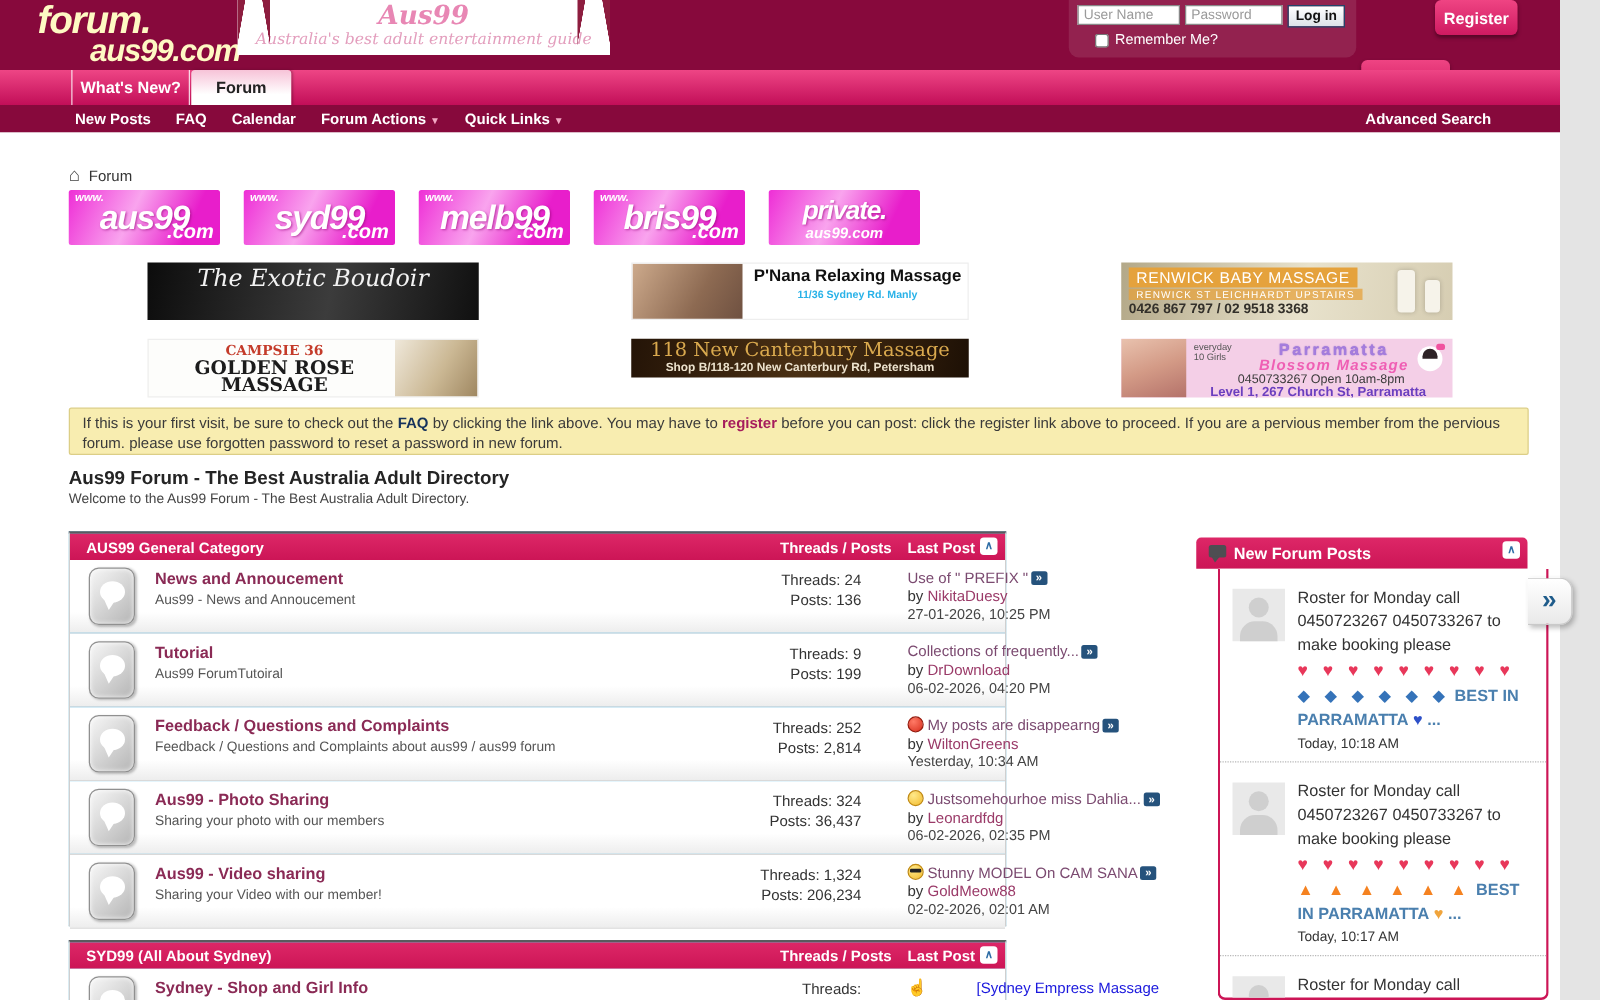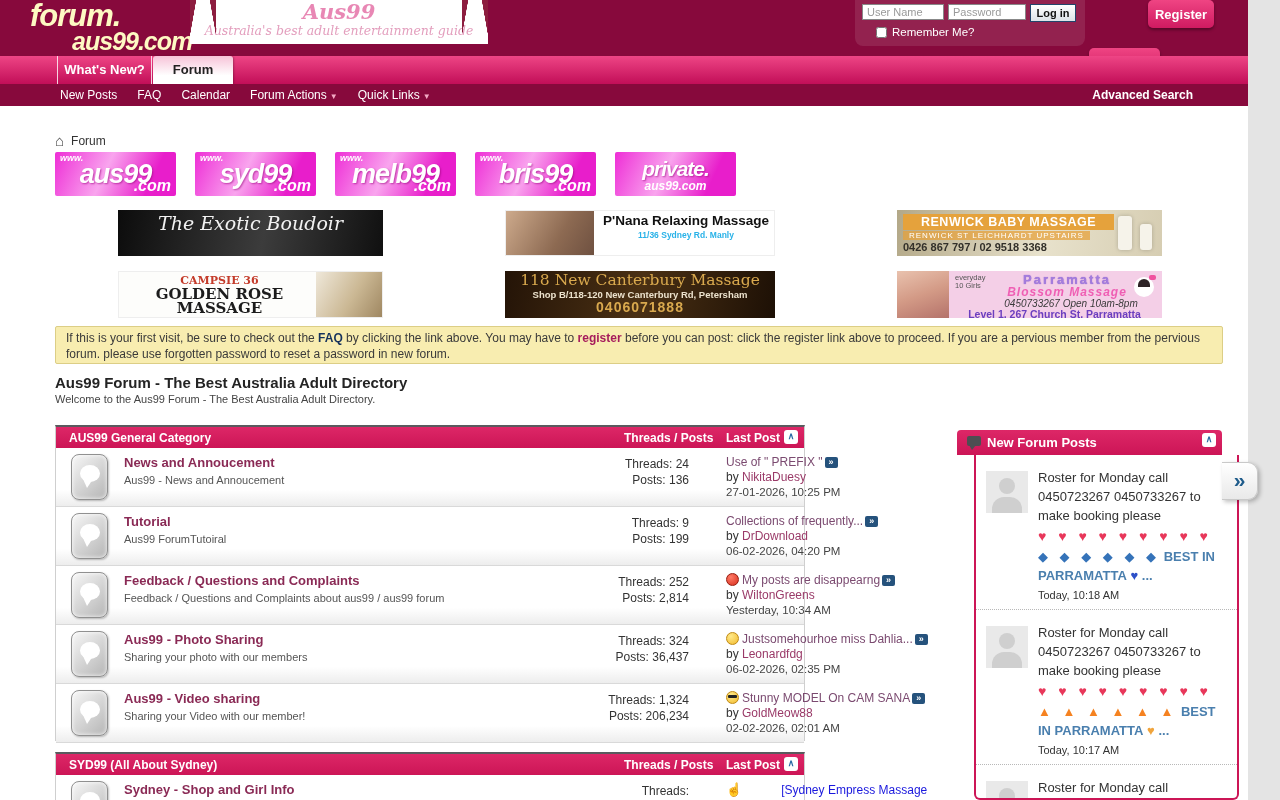--- a/index.html
+++ b/index.html
@@ -34,21 +34,21 @@
   .tab.active { left:153px; width:80px; color:#222; background:linear-gradient(#f7c3d8,#ffffff 70%); border-radius:3px 3px 0 0; box-shadow:1px 0 2px rgba(0,0,0,0.25); }
   .searchbox { position:absolute; left:1073px; top:60px; width:132px; height:18px; background:#fff; border:1px solid #a92c5e; border-radius:9px; }
   .search-divider { position:absolute; left:1214px; top:57px; width:1px; height:26px; background:rgba(255,255,255,0.7); }
   .search-btn { position:absolute; left:1220px; top:60px; width:22px; height:18px; background:transparent; border:none; cursor:pointer; }
   .mag { position:relative; display:inline-block; width:10px; height:10px; border:2px solid #fff; border-radius:50%; }
   .mag::after { content:""; position:absolute; left:8px; top:8px; width:6px; height:2px; background:#fff; transform:rotate(45deg); }
 
   
   .nav-strip { position:absolute; left:0; top:84px; width:1248px; height:22px; background:#87093c; }
   .nav-items { position:absolute; left:60px; top:0; height:22px; display:flex; gap:20px; align-items:center; }
-  .nav-item { color:#fff; font-size:12px; font-weight:normal; cursor:pointer; white-space:nowrap; }
+  .nav-item { color:#fff; font-size:12px; font-weight:bold; cursor:pointer; white-space:nowrap; }
   .caret { font-size:8px; color:#f3a8c4; margin-left:3px; }
   .adv-search { position:absolute; right:55px; top:4px; color:#fff; font-size:12px; font-weight:bold; cursor:pointer; }
 
   
   .content { position:absolute; left:0; top:106px; width:1248px; height:694px; background:#fff; }
   .crumb { position:absolute; left:55px; top:132px; font-size:12px; color:#333; display:flex; gap:7px; align-items:center; }
   .home-ico::before { content:"⌂"; font-size:15px; color:#444; font-weight:bold; }
 
   
   .tile { position:absolute; top:152px; width:121px; height:44px; border-radius:2px; cursor:pointer; overflow:hidden;
@@ -64,37 +64,37 @@
   .ad.exotic { left:118px; top:210px; width:265px; height:46px; background:linear-gradient(100deg,#0c0c0c,#3c3c3c 55%,#101010); color:#eee; text-align:center; }
   .ad.exotic .t { font-family:"DejaVu Serif", serif; font-style:italic; font-size:19px; line-height:26px; color:#f2f2f2; }
   .ad.exotic .a { font-family:"DejaVu Serif", serif; font-size:11px; color:#fff; }
   .ad.pnana { left:505px; top:210px; width:270px; height:46px; background:#fff; border:1px solid #eee; }
   .ad.pnana .photo { position:absolute; left:0; top:0; width:88px; height:46px; background:linear-gradient(120deg,#cdaa8c,#8d6a52 60%,#6e5040); }
   .ad.pnana .t { position:absolute; left:92px; top:2px; width:176px; text-align:center; font-size:13.5px; font-weight:bold; color:#111; }
   .ad.pnana .a { position:absolute; left:92px; top:19px; width:176px; text-align:center; font-size:8.5px; color:#29b2e8; font-weight:bold; }
   .ad.pnana .p { position:absolute; left:92px; top:44px; width:176px; text-align:center; font-size:13px; font-weight:bold; color:#d81f5e; }
   .ad.renwick { left:897px; top:210px; width:265px; height:46px; background:linear-gradient(100deg,#b3a888,#e8e2cc 55%,#d6cdb2); }
   .ad.renwick .candle { position:absolute; background:#f6f3ea; border-radius:3px; box-shadow:0 0 4px rgba(0,0,0,.2); }
-  .ad.renwick .t { position:absolute; left:6px; top:4px; padding:1px 18px; background:#e5a23c; color:#fff; font-weight:bold; font-size:12.5px; letter-spacing:.5px; }
+  .ad.renwick .t { position:absolute; left:6px; top:4px; padding:1px 6px; background:#e5a23c; color:#fff; font-weight:normal; font-size:12.5px; letter-spacing:.5px; }
   .ad.renwick .a { position:absolute; left:6px; top:21px; padding:0 6px; background:rgba(229,162,60,.75); color:#fff; font-size:8px; letter-spacing:1px; }
   .ad.renwick .p { position:absolute; left:6px; top:31px; font-size:11px; font-weight:bold; color:#33302a; }
   .ad.golden { left:118px; top:271px; width:265px; height:47px; background:#fdfdfb; border:1px solid #eee; text-align:center; }
   .ad.golden .photo { position:absolute; right:0; top:0; width:66px; height:47px; background:linear-gradient(120deg,#efe8da,#cbb894 55%,#9e8660); }
   .ad.golden .tag { font-family:"DejaVu Serif", serif; color:#c43b2a; font-size:11px; font-weight:bold; margin-top:2px; margin-right:62px; }
   .ad.golden .t { font-family:"DejaVu Serif", serif; color:#1c1c1c; font-size:15px; font-weight:bold; margin-right:62px; line-height:14px; }
-  .ad.canterbury { left:505px; top:271px; width:270px; height:47px; background:linear-gradient(100deg,#241407,#4a3014 50%,#1d1005); text-align:center; }
+  .ad.canterbury { left:505px; top:271px; width:270px; height:31px; background:linear-gradient(100deg,#241407,#4a3014 50%,#1d1005); text-align:center; }
   .ad.canterbury .t { font-family:"DejaVu Serif", serif; color:#d9a94e; font-size:15.5px; line-height:17px; margin-top:1px; }
   .ad.canterbury .a { color:#ece2cd; font-size:9.5px; font-weight:bold; line-height:11px; }
   .ad.canterbury .p { color:#d9a94e; font-size:14px; font-weight:bold; line-height:15px; letter-spacing:1px; }
   .ad.blossom { left:897px; top:271px; width:265px; height:47px; background:#f4cfe7; }
   .ad.blossom .photo { position:absolute; left:0; top:0; width:52px; height:47px; background:linear-gradient(160deg,#e9c2ae,#d39a86 50%,#b4726a); }
   .ad.blossom .tag { position:absolute; left:58px; top:3px; font-size:7.5px; color:#555; width:34px; line-height:8px; }
   .ad.blossom .t1 { position:absolute; left:95px; top:1px; width:150px; text-align:center; font-size:13px; font-weight:bold; color:#a47ddd; letter-spacing:2px; text-shadow:0 0 1px #7b51c9; }
   .ad.blossom .t2 { position:absolute; left:95px; top:14px; width:150px; text-align:center; font-size:12px; font-weight:bold; font-style:italic; color:#ef5fb4; letter-spacing:1px; }
-  .ad.blossom .p { position:absolute; left:84px; top:27px; width:180px; text-align:center; font-size:10px; color:#3a3a3a;font-style:italic; }
+  .ad.blossom .p { position:absolute; left:70px; top:27px; width:180px; text-align:center; font-size:10px; color:#3a3a3a; }
   .ad.blossom .a { position:absolute; left:55px; top:37px; width:205px; text-align:center; font-size:10.5px; color:#6b3fbf; font-weight:bold; }
   .ad.blossom .doll { position:absolute; right:8px; top:6px; width:20px; height:20px; border-radius:50%; background:#fff; }
   .ad.blossom .doll::before { content:""; position:absolute; left:4px; top:2px; width:12px; height:8px; border-radius:6px 6px 0 0; background:#2d2326; }
   .ad.blossom .doll::after { content:""; position:absolute; right:-2px; top:-2px; width:7px; height:5px; background:#f0529f; border-radius:2px; }
 
   
   .notice { position:absolute; left:55px; top:326px; width:1168px; height:38px; background:#f8edb0; border:1px solid #dcCE86; border-radius:2px;
             font-size:12px; color:#3a3a3a; padding:3px 10px; line-height:16px; }
   .notice a { font-weight:bold; text-decoration:none; cursor:pointer; }
   .notice a.faq { color:#16335c; }

